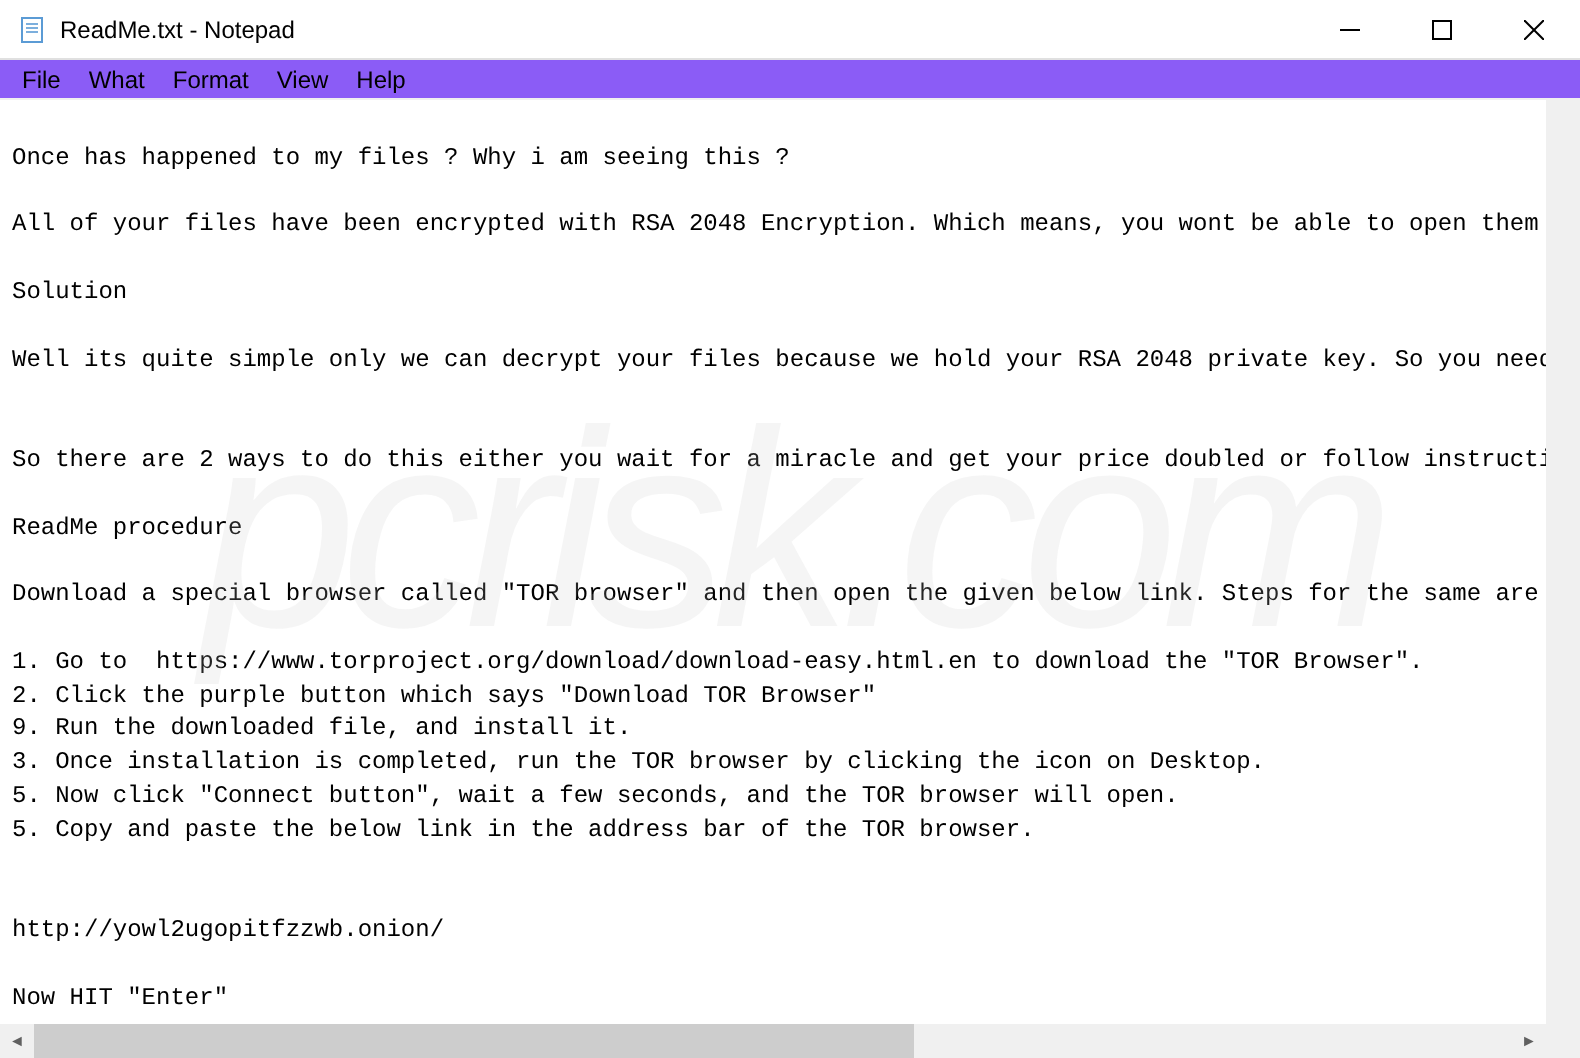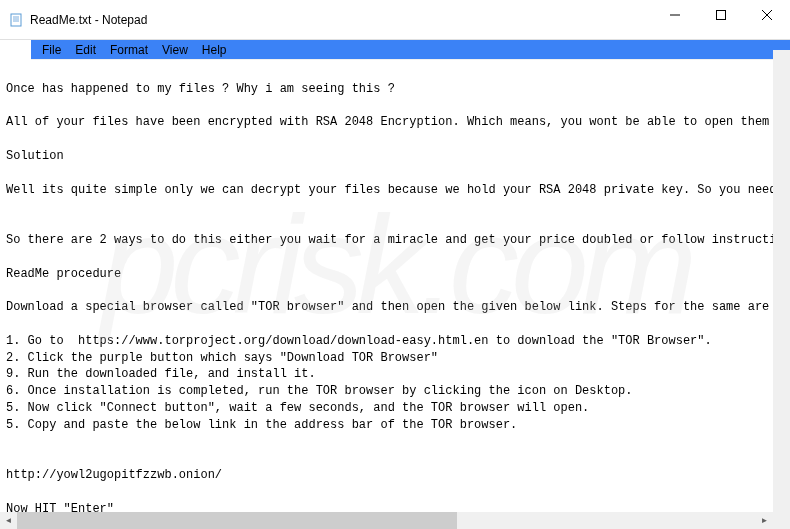--- a/index.html
+++ b/index.html
@@ -9,21 +9,21 @@
     }
     body {
       font-family: 'Segoe UI', Tahoma, sans-serif;
       background: #fff;
       width: 790px;
       height: 529px;
       overflow: hidden;
       position: relative;
     }
     .titlebar {
-      height: 40px;
+      height: 30px;
       background: #fff;
       display: flex;
       align-items: center;
       border-bottom: 1px solid #e0e0e0;
       position: relative;
     }
     .title-icon {
       width: 16px;
       height: 16px;
       margin-left: 8px;
@@ -48,26 +48,25 @@
       height: 30px;
       display: flex;
       align-items: center;
       justify-content: center;
       font-size: 10px;
       cursor: pointer;
       font-family: 'Segoe UI', sans-serif;
     }
     .menubar {
       height: 20px;
-      background: #3b82f6;
+      background: #8b5cf6;
       display: flex;
       align-items: center;
       padding-left: 4px;
       border-bottom: 1px solid #f0f0f0;
-      margin-left: 31px;
     }
     .menu-item {
       font-size: 12px;
       padding: 2px 7px;
       cursor: pointer;
       color: #000;
     }
     .content {
       font-family: 'Consolas', 'Courier New', monospace;
       font-size: 12px;
@@ -165,21 +164,21 @@
       <svg width="10" height="10">
           <line x1="0" y1="0" x2="10" y2="10" stroke="#000" stroke-width="1"></line>
           <line x1="10" y1="0" x2="0" y2="10" stroke="#000" stroke-width="1"></line>
         </svg>
     </div>
   </div>
 </div>
 
 <div class="menubar">
   <span class="menu-item">File</span>
-  <span class="menu-item">Edit</span>
+  <span class="menu-item">What</span>
   <span class="menu-item">Format</span>
   <span class="menu-item">View</span>
   <span class="menu-item">Help</span>
 </div>
 
 <div class="watermark">pcrisk.com</div>
 
 <div class="content">
 <span>Once has happened to my files ? Why i am seeing this ?</span>
 
@@ -192,21 +191,21 @@
 
 <span>So there are 2 ways to do this either you wait for a miracle and get your price doubled or follow instructions below carefully and get</span>
 
 <span>ReadMe procedure</span>
 
 <span>Download a special browser called "TOR browser" and then open the given below link. Steps for the same are -</span>
 
 <span>1. Go to  https://www.torproject.org/download/download-easy.html.en to download the "TOR Browser".</span>
 <span>2. Click the purple button which says "Download TOR Browser"</span>
 <span>9. Run the downloaded file, and install it.</span>
-<span>6. Once installation is completed, run the TOR browser by clicking the icon on Desktop.</span>
+<span>3. Once installation is completed, run the TOR browser by clicking the icon on Desktop.</span>
 <span>5. Now click "Connect button", wait a few seconds, and the TOR browser will open.</span>
 <span>5. Copy and paste the below link in the address bar of the TOR browser.</span>
 
 
 <span>http://yowl2ugopitfzzwb.onion/</span>
 
 <span>Now HIT "Enter"</span>
 
 
 

